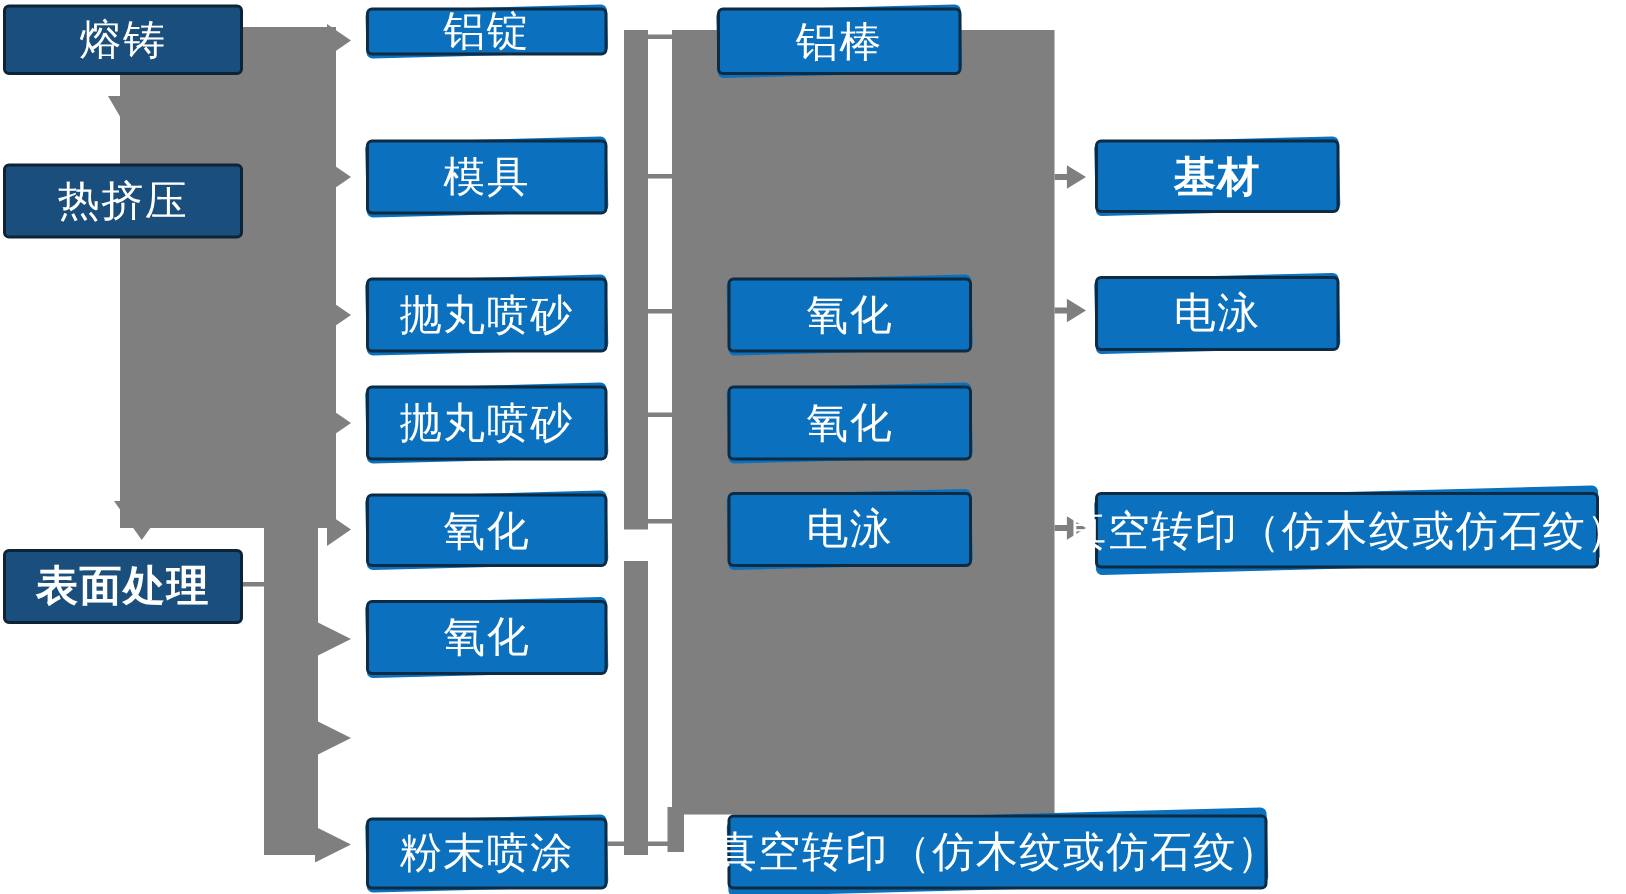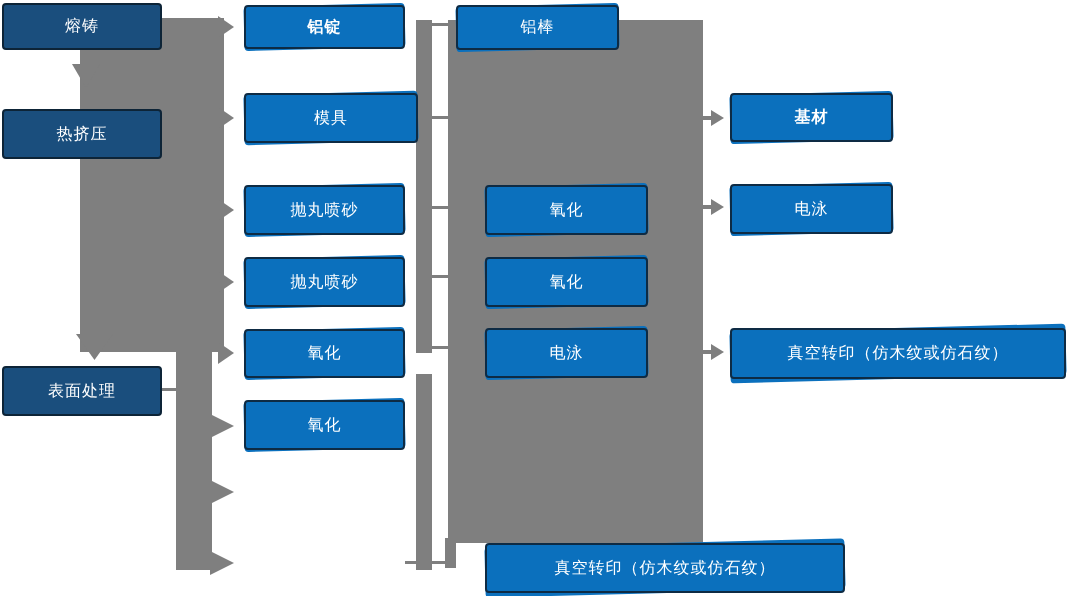--- a/index.html
+++ b/index.html
@@ -24,21 +24,21 @@
   .tri-right{background:var(--gray);clip-path:polygon(0 0,100% 50%,0 100%);}
   .tri-down{background:var(--gray);clip-path:polygon(0 0,100% 0,50% 100%);}
   .node{
     position:absolute;
     box-sizing:border-box;
     display:flex;align-items:center;justify-content:center;
     background:var(--blue);
     border:2px solid var(--node-border);
     border-radius:4px;
     color:var(--text);
-    font-size:16px;
+    font-size:28px;
     font-weight:500;
     letter-spacing:1px;
     white-space:nowrap;
     text-align:right;
   }
   .node.bright::before{
     content:"";
     position:absolute;
     inset:-2px;
     background:var(--blue);
@@ -83,42 +83,45 @@
       <div class="shape tri-down" style="left: 72px; top: 64px; width: 28px; height: 24px;"></div>
       <div class="shape tri-down" style="left: 76px; top: 334px; width: 37px; height: 26px;"></div>
     </div>
   <div id="layer-nodes">
       <div class="node dark" style="left: 2px; top: 3px; width: 160px; height: 47px;">
         <span>熔铸</span>
       </div>
       <div class="node dark" style="left: 2px; top: 93px; width: 160px; height: 50px; margin-top: 16px;">
         <span>热挤压</span>
       </div>
-      <div class="node dark" style="left: 2px; top: 366px; width: 160px; height: 50px;">
+      <div class="node dark" style="left: 2px; top: 366px; width: 160px; height: 50px; font-weight: bold;">
         <span>表面处理</span>
       </div>
-      <div class="node bright" style="left: 244px; top: 5px; width: 161px; height: 44px; font-weight: bold;">
+      <div class="node bright" style="left: 244px; top: 5px; width: 161px; height: 32px;">
         <span>铝锭</span>
       </div>
-      <div class="node bright" style="left: 244px; top: 93px; width: 174px; height: 50px;">
+      <div class="node bright" style="left: 244px; top: 93px; width: 161px; height: 50px;">
         <span>模具</span>
       </div>
       <div class="node bright" style="left: 244px; top: 185px; width: 161px; height: 50px;">
         <span>抛丸喷砂</span>
       </div>
       <div class="node bright" style="left: 244px; top: 257px; width: 161px; height: 50px;">
         <span>抛丸喷砂</span>
       </div>
       <div class="node bright" style="left: 244px; top: 329px; width: 161px; height: 49px;">
         <span>氧化</span>
       </div>
       <div class="node bright" style="left: 244px; top: 400px; width: 161px; height: 50px;">
         <span>氧化</span>
       </div>
-      <div class="node bright" style="left: 456px; top: 5px; width: 163px; height: 45px;">
+      <div class="node bright" style="left: 244px; top: 545px; width: 161px; height: 48px;">
+        <span>粉末喷涂</span>
+      </div>
+      <div class="node bright" style="left: 478px; top: 5px; width: 163px; height: 45px;">
         <span>铝棒</span>
       </div>
       <div class="node bright" style="left: 485px; top: 185px; width: 163px; height: 50px;">
         <span>氧化</span>
       </div>
       <div class="node bright" style="left: 485px; top: 257px; width: 163px; height: 50px;">
         <span>氧化</span>
       </div>
       <div class="node bright" style="left: 485px; top: 328px; width: 163px; height: 50px;">
         <span>电泳</span>

